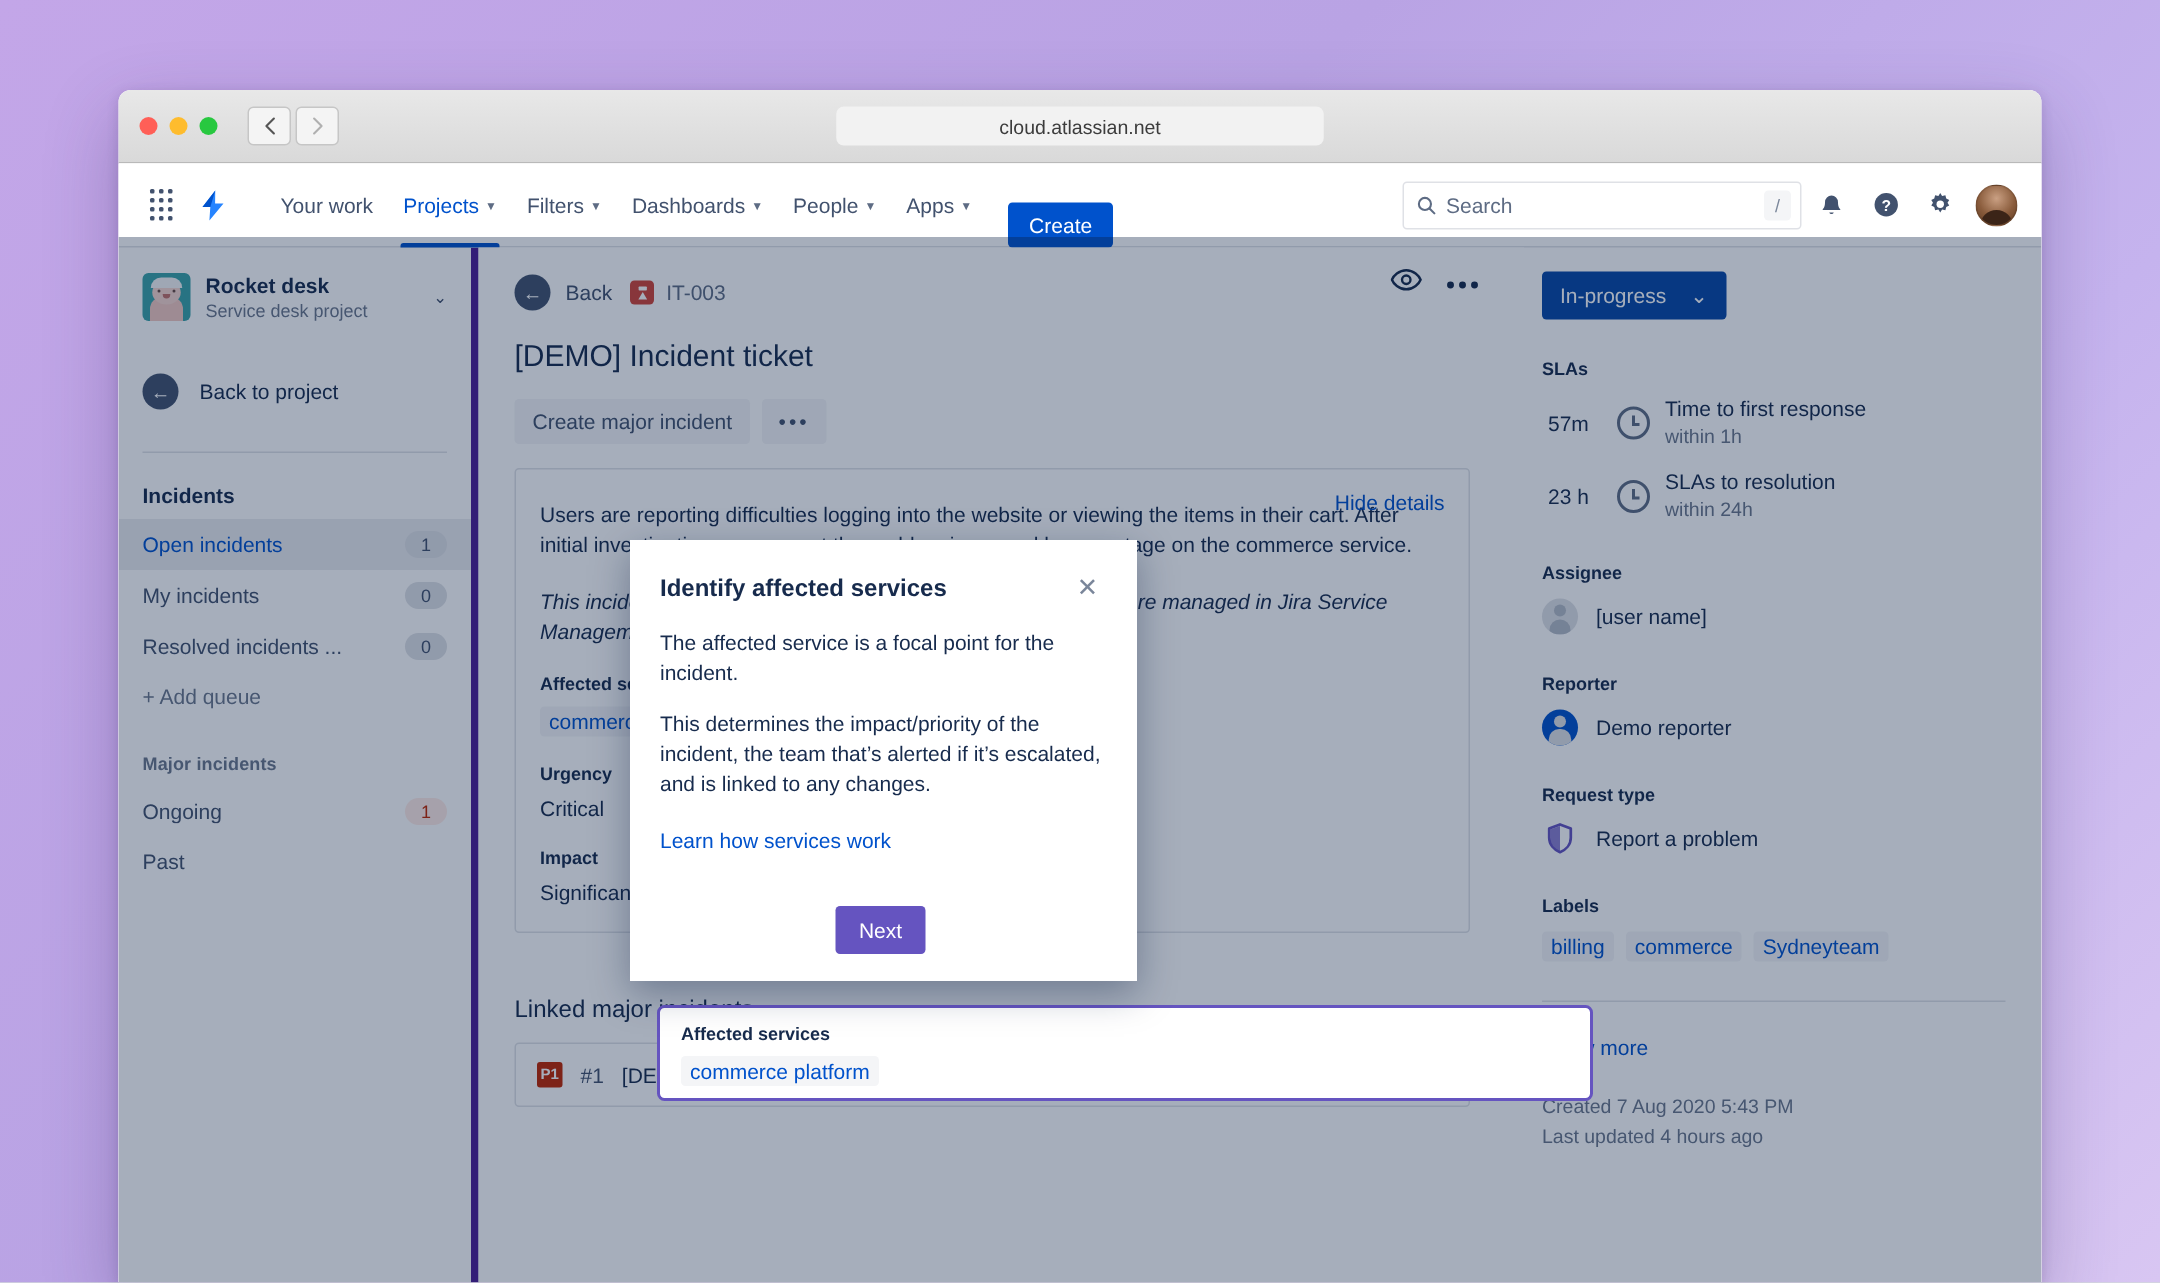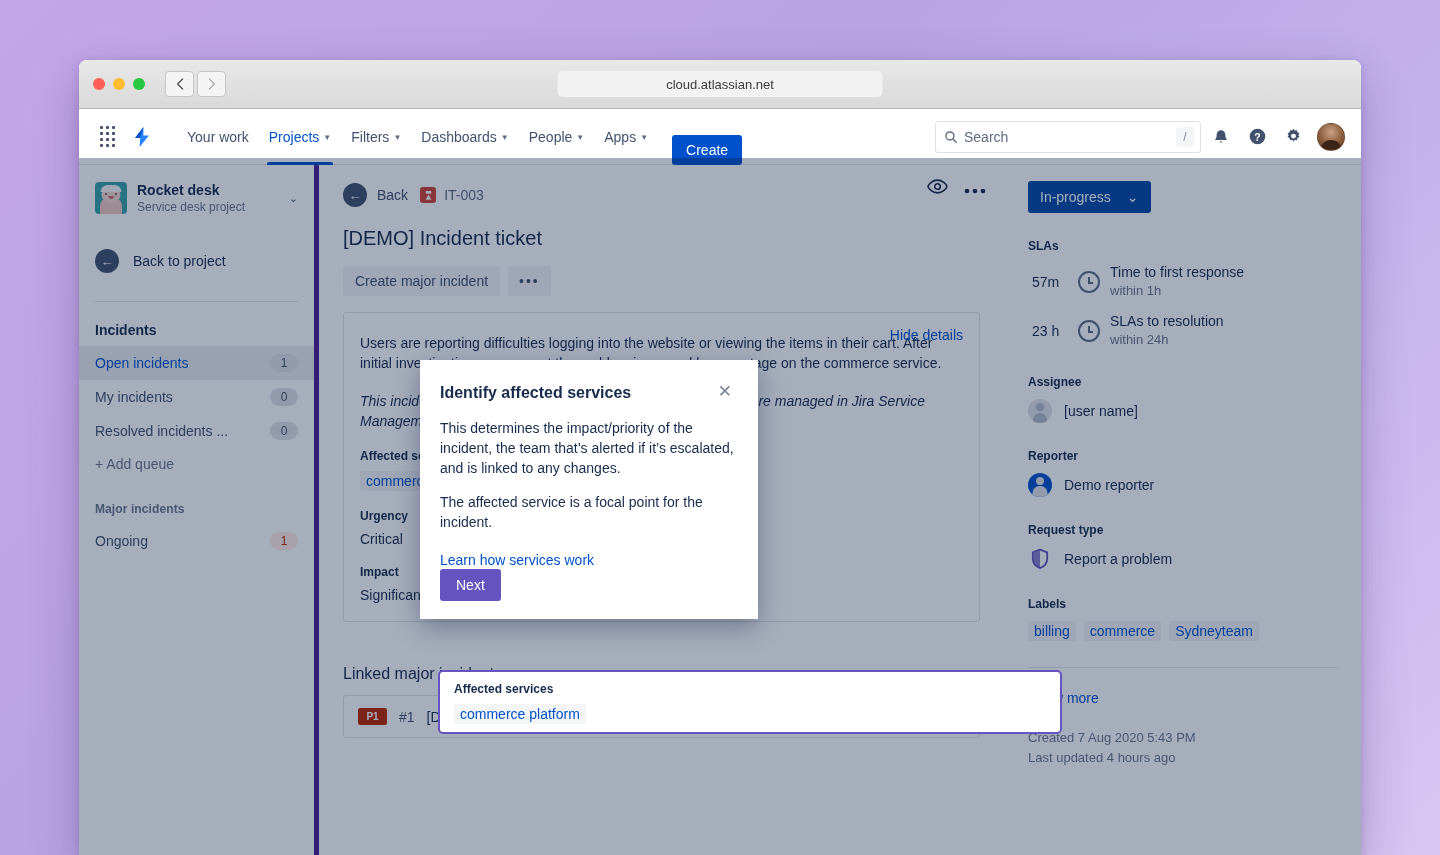--- a/index.html
+++ b/index.html
@@ -326,21 +326,21 @@
 
   .linked-title { font-size: 16px; font-weight: 500; color: #172b4d; margin-top: 43px; }
   .linked-card {
     margin-top: 12px;
     border: 1px solid #dfe1e6;
     border-radius: 3px;
     padding: 12px 14px;
     display: flex; align-items: center; gap: 12px;
   }
   .p1-badge {
-    width: 29px; height: 17px; background:#bf2600; color:#fff;
+    width: 17px; height: 17px; background:#bf2600; color:#fff;
     font-size: 10px; font-weight:700;
     display:flex; align-items:center; justify-content:center;
     border-radius: 2px; flex-shrink:0;
   }
   .linked-num { font-size: 14px; color:#42526e; }
   .linked-name { font-size: 14px; color:#172b4d; flex:1; }
   .open-badge {
     background:#bf2600; color:#fff; font-size:11px; font-weight:700;
     padding: 2px 7px; border-radius: 3px; letter-spacing:.3px;
   }
@@ -447,21 +447,21 @@
     border-radius: 0;
     box-shadow: 0 8px 24px rgba(9,30,66,0.35);
     z-index: 60;
     padding: 22px 24px 18px 20px;
   }
   .modal-head { display:flex; align-items:flex-start; }
   .modal-title { font-size: 16px; font-weight:600; color:#172b4d; flex:1; line-height:22px;}
   .modal-close { font-size: 17px; color:#7a869a; line-height:1; padding: 1px 2px; }
   .modal-p { font-size: 14px; color:#172b4d; line-height:20px; margin-top: 14px; }
   .modal-link { display:inline-block; font-size:14px; color:#0052cc; margin-top: 20px; }
-  .modal-footer { display:flex; justify-content:flex-start; }
+  .modal-footer { display:flex; justify-content:center; margin-top: 34px; }
   .next-btn {
     background:#6554c0; color:#fff; border:none;
     font-size:14px; font-weight:500;
     padding: 8px 16px; border-radius:3px;
   }
 </style>
 </head>
 <body>
 
 <div id="desktop">
@@ -616,20 +616,23 @@
             <span class="badge">0</span>
           </div>
 
           <div class="add-queue">+ Add queue</div>
 
           <div class="side-section-title small">Major incidents</div>
 
           <div class="queue-item">
             <span class="qlabel">Ongoing</span>
             <span class="badge red">1</span>
+          </div>
+          <div class="queue-item">
+            <span class="qlabel">Past</span>
           </div>
         </div>
 
         <div id="content">
           <div class="content-topright">
             <span>
               <svg width="21" height="15" viewBox="0 0 22 16">
                 <path d="M11 1.2C5.8 1.2 1.8 5.3.8 8c1 2.7 5 6.8 10.2 6.8S20.2 10.7 21.2 8C20.2 5.3 16.2 1.2 11 1.2z" fill="none" stroke="#172b4d" stroke-width="1.7"></path>
                 <circle cx="11" cy="8" r="3" fill="none" stroke="#172b4d" stroke-width="1.7"></circle>
               </svg>
@@ -764,22 +767,22 @@
       <div id="spotlight">
         <div class="field-label">Affected services</div>
         <span class="svc-chip">commerce platform</span>
       </div>
 
       <div id="modal">
         <div class="modal-head">
           <div class="modal-title">Identify affected services</div>
           <span class="modal-close">✕</span>
         </div>
+        <div class="modal-p">The affected service is a focal point for the incident.</div>
         <div class="modal-p">This determines the impact/priority of the incident, the team that’s alerted if it’s escalated, and is linked to any changes.</div>
-        <div class="modal-p">The affected service is a focal point for the incident.</div>
         <a class="modal-link">Learn how services work</a>
         <div class="modal-footer">
           <button class="next-btn">Next</button>
         </div>
       </div>
 
     </div>
   </div>
 </div>
 

